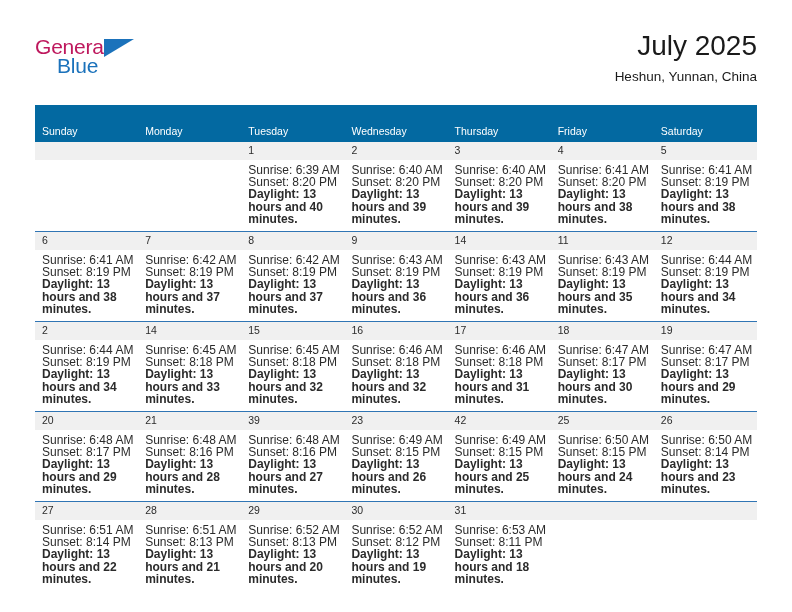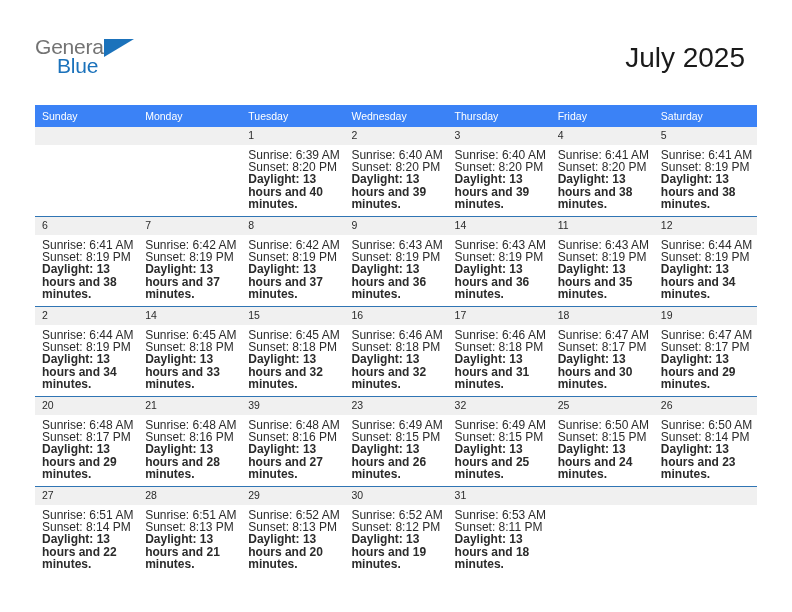--- a/index.html
+++ b/index.html
@@ -32,21 +32,21 @@
   .brand {
     position: absolute;
     left: 0;
     top: 6px;
     width: 180px;
     height: 50px;
   }
   .brand-general {
     font-size: 21px;
     letter-spacing: -0.2px;
-    color: #737373;
+    color: #be185d;
     line-height: 21px;
     display: block;
     position: absolute;
     left: 0;
     top: 0;
   }
   .brand-blue {
     font-size: 21px;
     letter-spacing: -0.2px;
     color: #1b72bb;
@@ -70,47 +70,47 @@
     position: absolute;
     right: 0;
     top: 0;
     text-align: right;
   }
   .month-title {
     font-size: 28px;
     color: #1a1a1a;
     line-height: 32px;
     font-weight: normal;
-    margin: 12px;
+    margin: 0;
     white-space: nowrap;
   }
   .location-title {
     font-size: 13.5px;
     color: #1a1a1a;
     line-height: 18px;
     margin: 6px 0 0 0;
     white-space: nowrap;
   }
 
   
   .calendar {
     position: absolute;
     left: 35px;
     top: 105px;
     width: 722px;
     border-collapse: collapse;
     table-layout: fixed;
   }
   .calendar th {
-    background: #3b82f6;
+    background: #0369a1;
     color: #ffffff;
     font-size: 10.5px;
     font-weight: normal;
     text-align: left;
-    padding: 5px 0 5px 7px;
+    padding: 20px 0 5px 7px;
     height: 9px;
     border: none;
   }
   .calendar td {
     vertical-align: top;
     padding: 0;
     border: none;
     border-top: 1px solid #3075b4;
     height: 89px;
     background: #ffffff;
@@ -151,20 +151,21 @@
   <div class="top-bar">
 
     <div class="brand">
       <span class="brand-general">General</span>
       <span class="brand-tri"></span>
       <span class="brand-blue">Blue</span>
     </div>
 
     <div class="title-wrap">
       <h1 class="month-title">July 2025</h1>
+      <p class="location-title">Heshun, Yunnan, China</p>
     </div>
 
   </div>
 
   <table class="calendar">
     <thead>
       <tr>
         <th>Sunday</th>
         <th>Monday</th>
         <th>Tuesday</th>
@@ -370,21 +371,21 @@
         </td>
         <td>
           <div class="daynum">23</div>
           <div class="details">
             <div>Sunrise: 6:49 AM</div>
             <div>Sunset: 8:15 PM</div>
             <div class="daylight">Daylight: 13 hours and 26 minutes.</div>
           </div>
         </td>
         <td>
-          <div class="daynum">32</div>
+          <div class="daynum">42</div>
           <div class="details">
             <div>Sunrise: 6:49 AM</div>
             <div>Sunset: 8:15 PM</div>
             <div class="daylight">Daylight: 13 hours and 25 minutes.</div>
           </div>
         </td>
         <td>
           <div class="daynum">25</div>
           <div class="details">
             <div>Sunrise: 6:50 AM</div>

